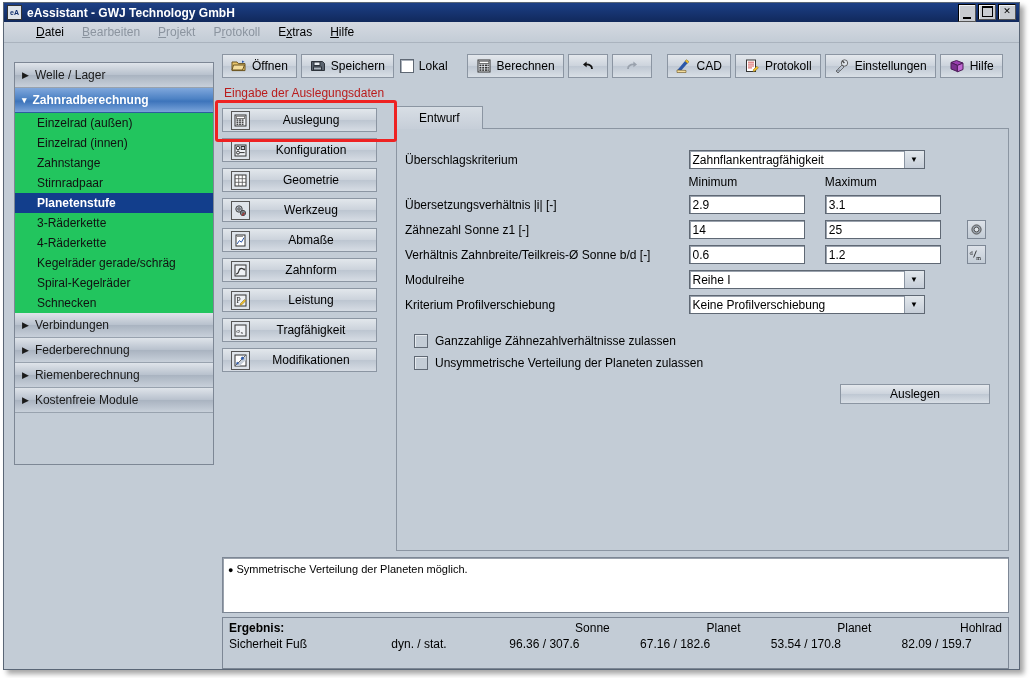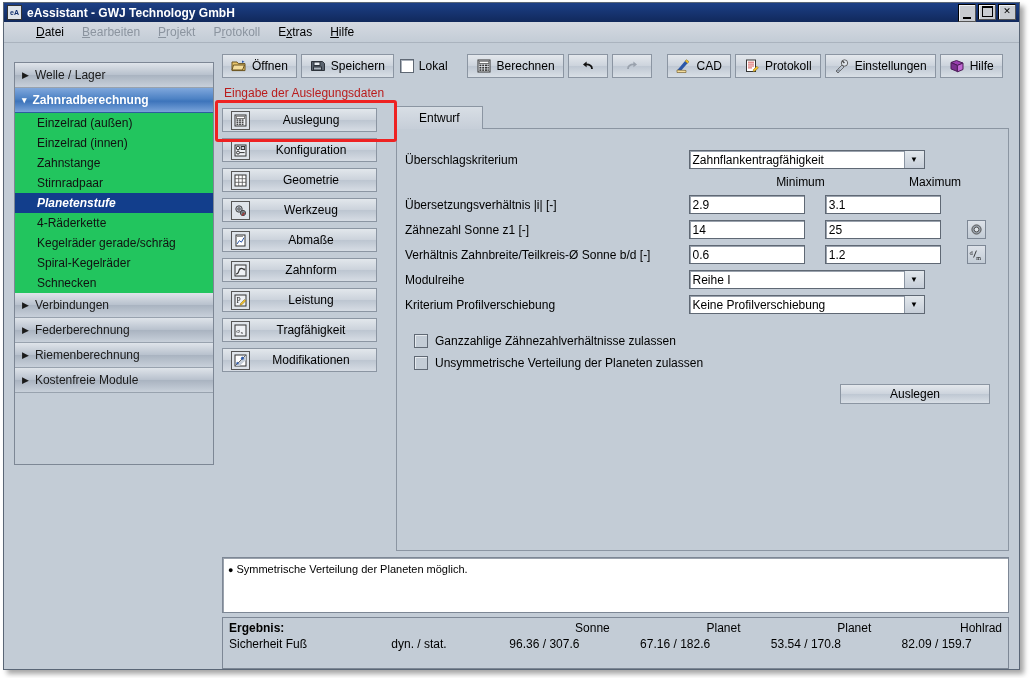--- a/index.html
+++ b/index.html
@@ -78,21 +78,21 @@
   }
   .sb-group.open{
     background:linear-gradient(to bottom,#7fa7dc 0%,#4d82c4 45%,#3d74bb 55%,#7aa4da 100%);
     color:#fff;font-weight:bold;border-bottom:1px solid #2d5e9e;
   }
   .tri{display:inline-block;margin-right:6px;font-size:9px;line-height:1;}
   .sb-item{
     height:20px;display:flex;align-items:center;padding-left:22px;
     font-size:12px;color:#111;background:#22c55e;box-sizing:border-box;
   }
-  .sb-item.selected{background:#123e8c;color:#fff;font-weight:bold;font-style:italic;}
+  .sb-item.selected{background:#123e8c;color:#fff;font-weight:bold;}
   
   .right{
     flex:1;display:flex;flex-direction:column;
     padding:8px 10px 0 8px;
     box-sizing:border-box;
   }
   .toolbar{
     display:flex;align-items:center;gap:4px;height:28px;
   }
   .tbtn{
@@ -157,21 +157,21 @@
   .tabline{flex:1;border-bottom:1px solid #8b95a2;height:22px;box-sizing:border-box;}
   .formbox{
     flex:1;border:1px solid #8b95a2;border-top:none;
     background:#c3ccd6;
     padding:18px 18px 0 8px;
     box-sizing:border-box;
   }
   table.form{border-collapse:collapse;width:100%;}
   table.form td{font-size:12px;padding:3px 0;vertical-align:middle;}
   td.lbl{white-space:nowrap;padding-right:10px;}
-  .colhdr{text-align:right;font-size:12px;padding-bottom:1px;}
+  .colhdr{text-align:left;font-size:12px;padding-bottom:1px;}
   .inp{
     width:116px;height:19px;background:#fff;border:1px solid #5f6874;
     box-shadow:inset 1px 1px 0 #9aa2ad;
     font-size:12px;padding:1px 0 0 3px;box-sizing:border-box;
     font-family:"Liberation Sans",sans-serif;
     line-height:17px;
   }
   .cmb{
     width:236px;height:19px;background:#fff;border:1px solid #5f6874;
     box-shadow:inset 1px 1px 0 #9aa2ad;
@@ -270,20 +270,23 @@
           <span>Einzelrad (innen)</span>
         </div>
       <div class="sb-item">
           <span>Zahnstange</span>
         </div>
       <div class="sb-item">
           <span>Stirnradpaar</span>
         </div>
       <div class="sb-item selected">
           <span>Planetenstufe</span>
+        </div>
+      <div class="sb-item">
+          <span>3-Räderkette</span>
         </div>
       <div class="sb-item">
           <span>4-Räderkette</span>
         </div>
       <div class="sb-item">
           <span>Kegelräder gerade/schräg</span>
         </div>
       <div class="sb-item">
           <span>Spiral-Kegelräder</span>
         </div>

